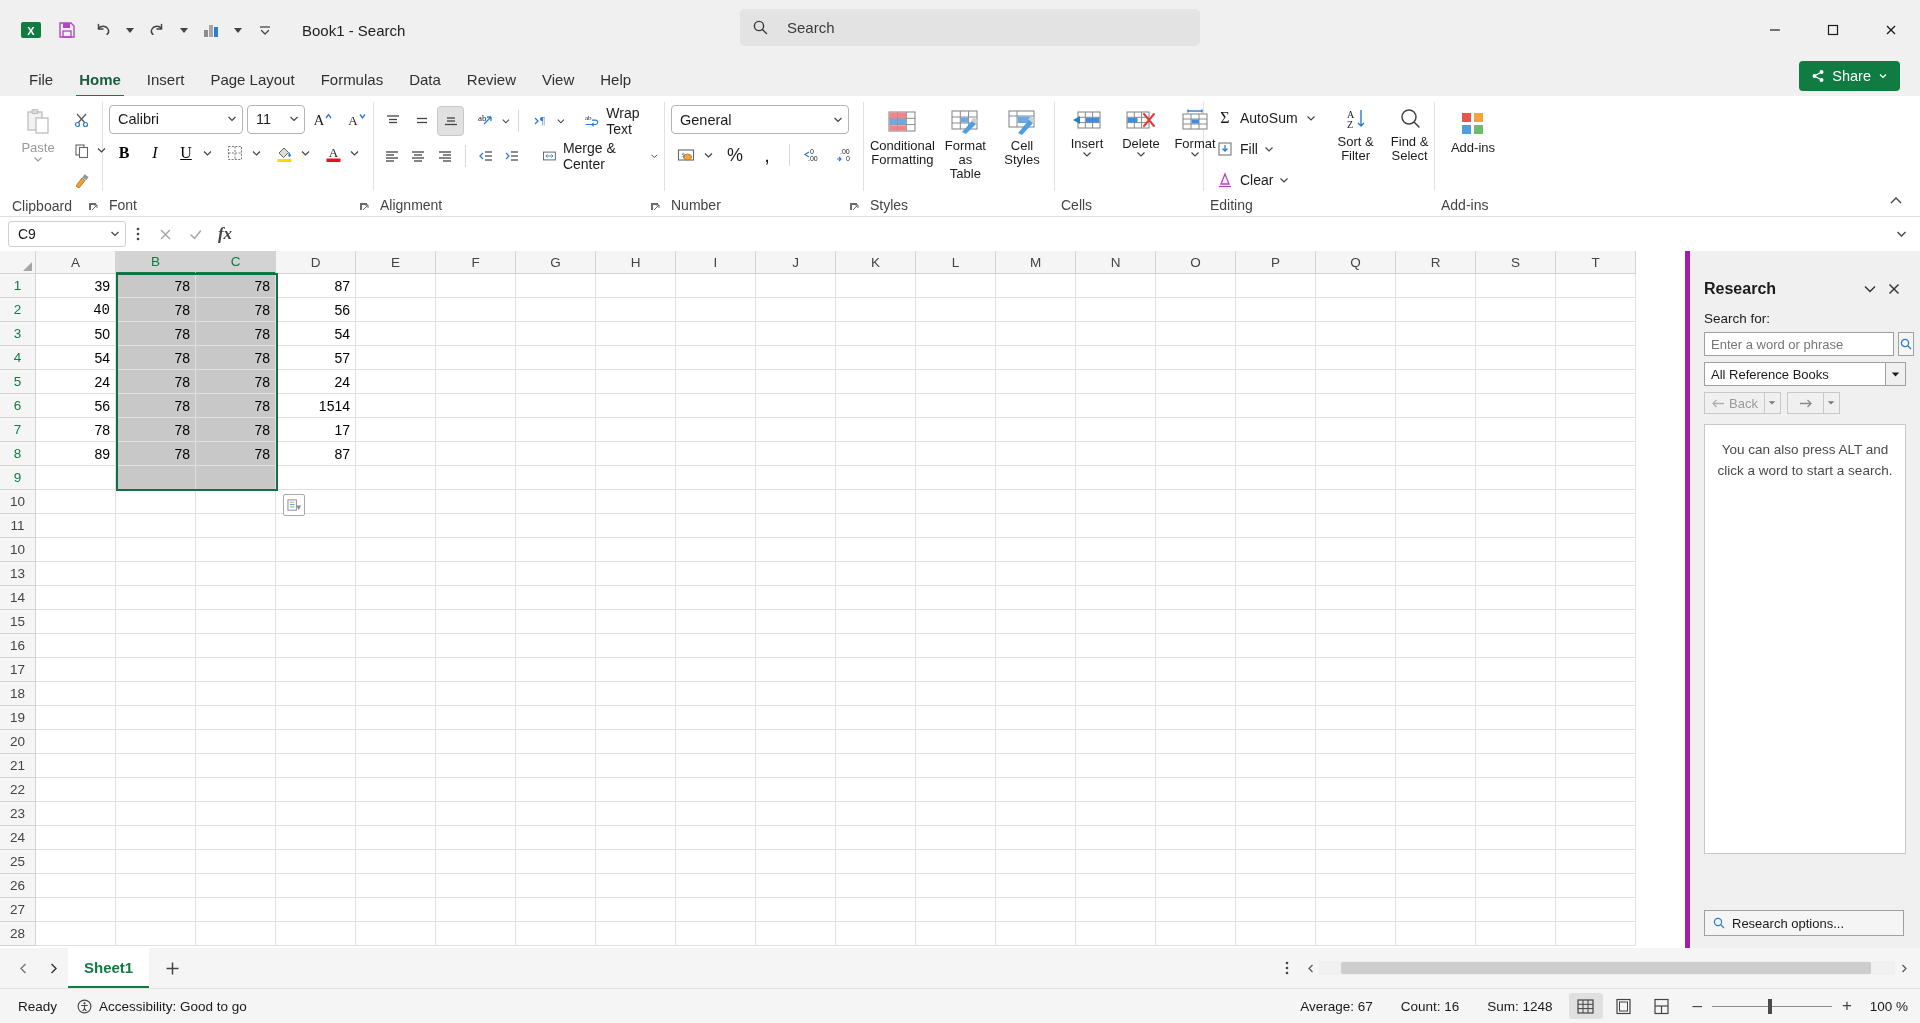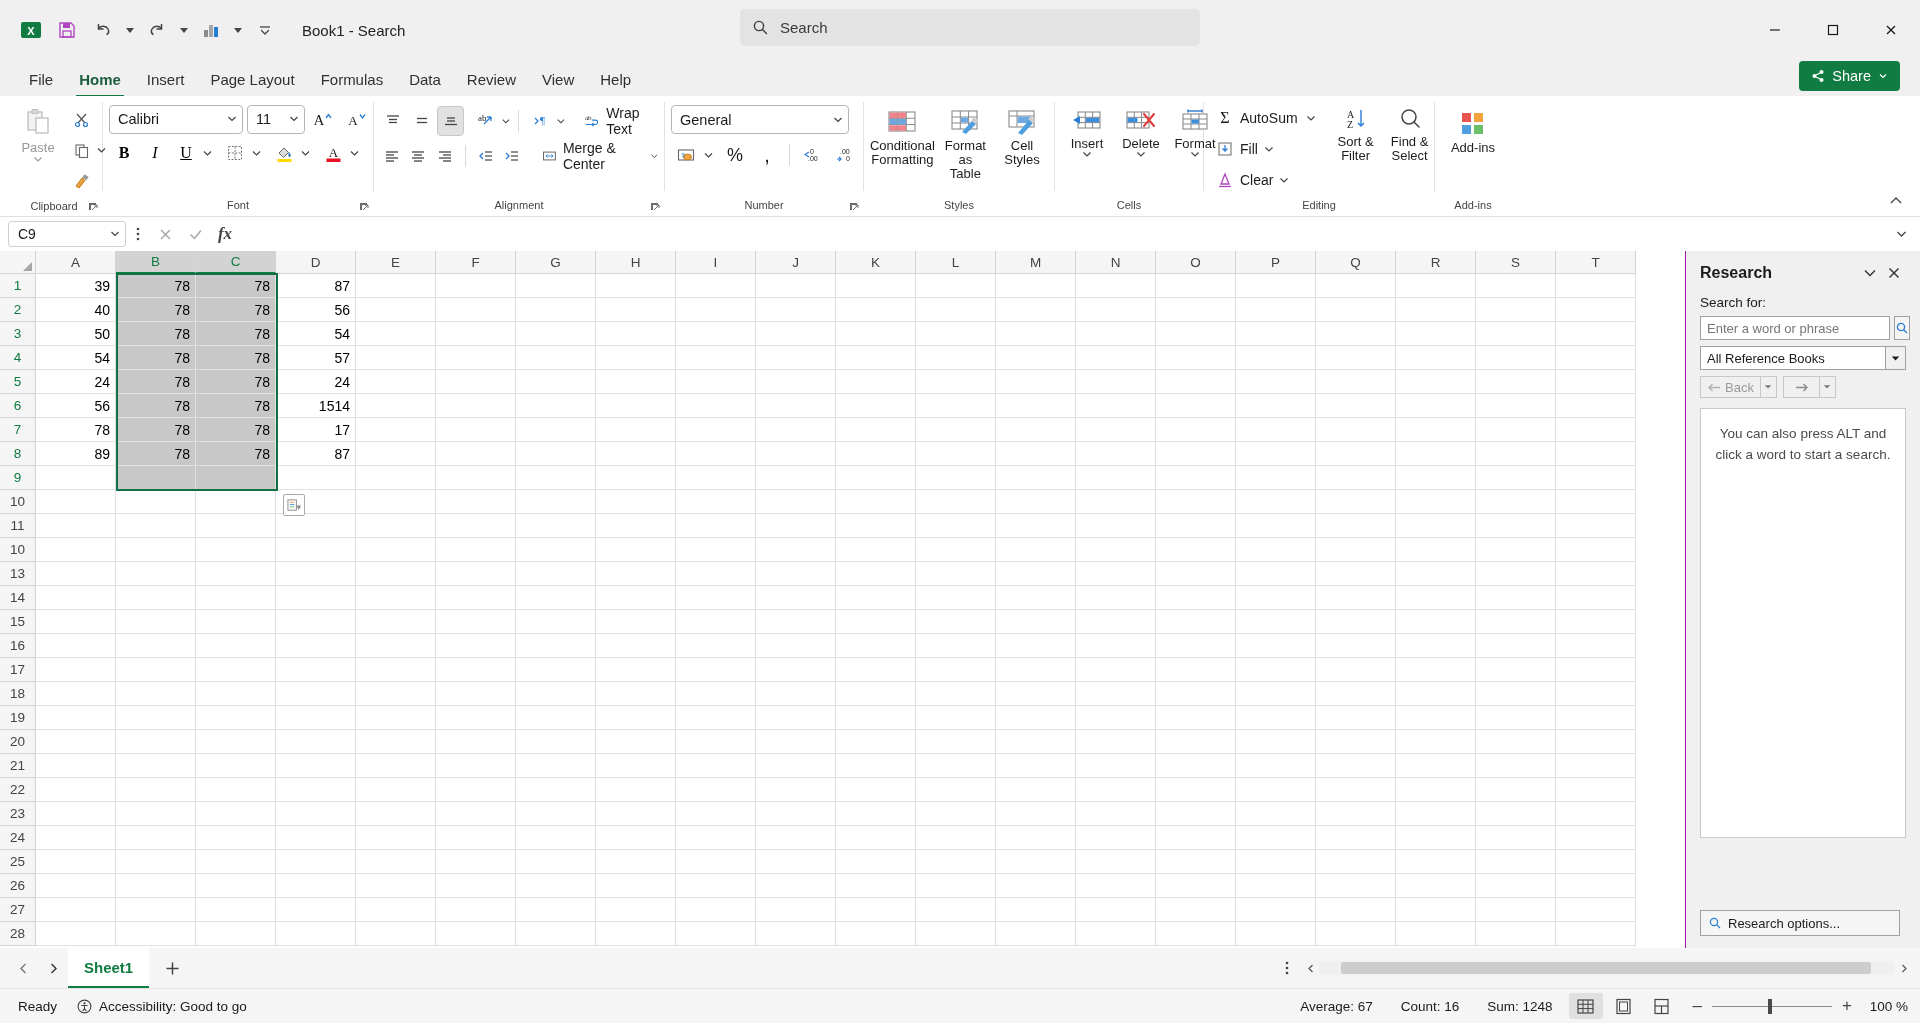--- a/index.html
+++ b/index.html
@@ -25,21 +25,21 @@
   }
   .qat-caret { width:16px; height:34px; display:flex; align-items:center; justify-content:center; }
   .caret { width:0;height:0;border-left:4px solid transparent;border-right:4px solid transparent;border-top:5px solid #444; }
   .app-title {
     margin-left:18px; font-size:15px; color:#212121; white-space:nowrap;
   }
   .searchwrap {
     position:absolute; left:740px; top:9px; width:460px; height:37px;
     background:#e3e3e3; border-radius:5px; display:flex; align-items:center; padding:0 12px;
   }
-  .searchwrap .placeholder { font-size:15px; color:#3a3a3a; margin-left:11px; }
+  .searchwrap .placeholder { font-size:15px; color:#3a3a3a; margin-left:18px; }
   .winbtns { position:absolute; right:0; top:0; height:60px; display:flex; }
   .winbtn { width:58px; height:60px; display:flex; align-items:center; justify-content:center; }
 
   
   .tabbar {
     position:absolute; top:58px; left:0; width:1920px; height:40px;
     background:#f0f0f0; display:flex; align-items:flex-end; padding-left:16px;
   }
   .tab {
     height:38px; padding:0 13px; display:flex; align-items:center; justify-content:center;
@@ -57,21 +57,21 @@
 
   
   .ribbon {
     position:absolute; top:96px; left:0; width:1920px; height:121px;
     background:#ffffff; border-bottom:1px solid #e0e0e0;
   }
   .ribbon-inner { position:relative; height:121px; display:flex; align-items:stretch; padding-left:6px; }
   .grp { position:relative; display:flex; flex-direction:column; padding:0 6px; }
   .grp-body { flex:1; display:flex; align-items:center; gap:2px; padding-top:4px; }
   .grp-label {
-    height:22px; font-size:11px; color:#444; text-align:center; line-height:20px; position:relative;
+    height:22px; font-size:14px; color:#444; line-height:20px; position:relative;
   }
   .grp-sep { width:1px; background:#e2e2e2; margin:6px 0 26px 0; }
   .dialog-launcher {
     position:absolute; right:2px; bottom:3px; width:15px; height:15px;
     display:flex; align-items:center; justify-content:center;
   }
   .bigbtn {
     display:flex; flex-direction:column; align-items:center; justify-content:flex-start;
     min-width:52px; padding:4px 5px 2px; border-radius:4px; font-size:13px; color:#1d1d1d;
   }
@@ -148,21 +148,21 @@
     display:flex; align-items:center; justify-content:center; border-radius:2px;
   }
   
   .vscroll { position:absolute; right:0; top:0; width:17px; height:697px; background:#f5f5f5; }
   .vsb-up, .vsb-dn { width:17px; height:17px; display:flex; align-items:center; justify-content:center; }
   .vthumb { position:absolute; left:1px; width:15px; background:#cdcdcd; border-radius:2px; }
 
   
   .taskpane {
     position:absolute; right:0; top:251px; width:235px; height:697px;
-    background:#f0f0f0; border-left:1px solid #a21caf; padding:0 14px;
+    background:#f0f0f0; border-left:5px solid #a21caf; padding:16px 14px;
   }
   .tp-head { display:flex; align-items:center; height:44px; }
   .tp-title { flex:1; font-size:16px; font-weight:bold; color:#1b1b1b; }
   .tp-btn { width:24px; height:24px; display:flex; align-items:center; justify-content:center; }
   .tp-label { font-size:13.5px; color:#1b1b1b; margin-bottom:6px; }
   .tp-searchrow { display:flex; gap:4px; margin-bottom:6px; }
   .tp-input {
     flex:1; height:24px; border:1px solid #a0a0a0; background:#fff; font-size:13px;
     padding:0 6px; outline:none; color:#1b1b1b; font-family:"Liberation Sans", sans-serif;
   }
@@ -923,21 +923,21 @@
           <div class="cell" style="width: 80px; height: 24px;"></div>
           <div class="cell" style="width: 80px; height: 24px;"></div>
           <div class="cell" style="width: 80px; height: 24px;"></div>
           <div class="cell" style="width: 80px; height: 24px;"></div>
           <div class="cell" style="width: 80px; height: 24px;"></div>
           <div class="cell" style="width: 80px; height: 24px;"></div>
           <div class="cell" style="width: 80px; height: 24px;"></div>
           <div class="cell" style="width: 80px; height: 24px;"></div>
         </div>
         <div class="cellrow">
-          <div class="cell" style="width: 80px; height: 24px;">40</div>
+          <div class="cell" style="width: 80px; height: 24px; font-family: Liberation Mono, monospace;">40</div>
           <div class="cell hl" style="width: 80px; height: 24px;">78</div>
           <div class="cell hl" style="width: 80px; height: 24px;">78</div>
           <div class="cell" style="width: 80px; height: 24px;">56</div>
           <div class="cell" style="width: 80px; height: 24px;"></div>
           <div class="cell" style="width: 80px; height: 24px;"></div>
           <div class="cell" style="width: 80px; height: 24px;"></div>
           <div class="cell" style="width: 80px; height: 24px;"></div>
           <div class="cell" style="width: 80px; height: 24px;"></div>
           <div class="cell" style="width: 80px; height: 24px;"></div>
           <div class="cell" style="width: 80px; height: 24px;"></div>

